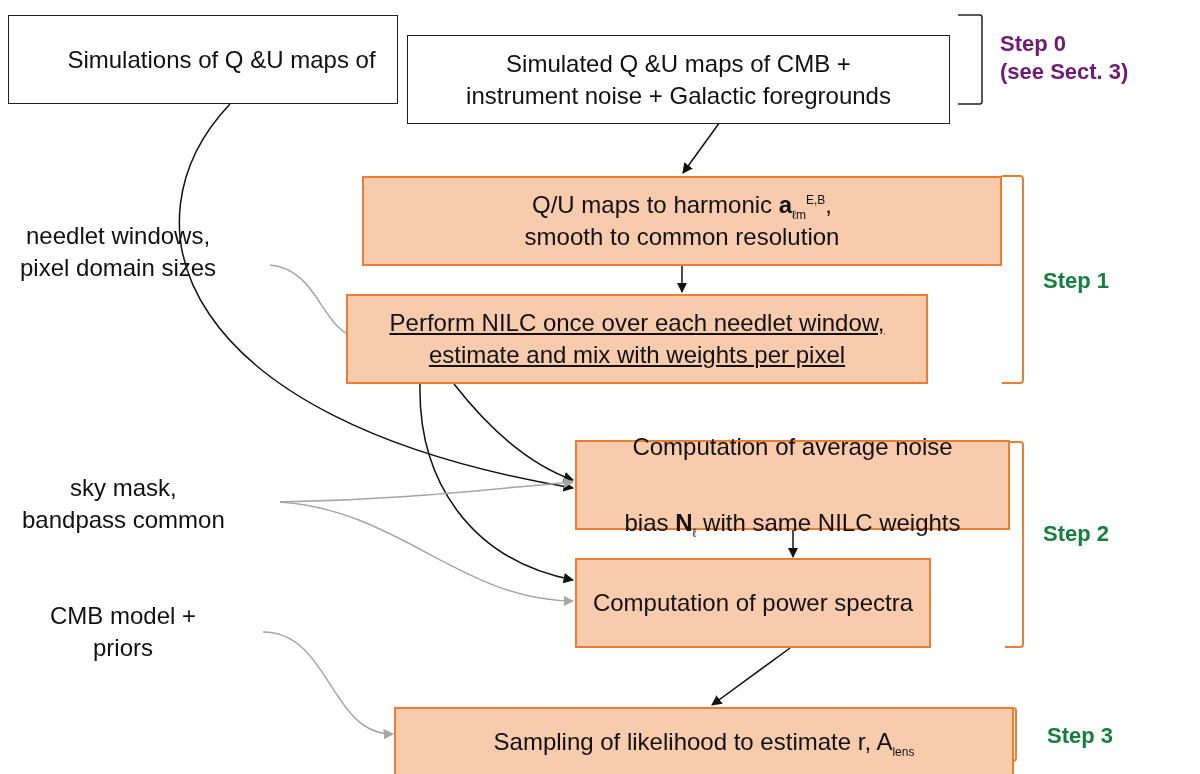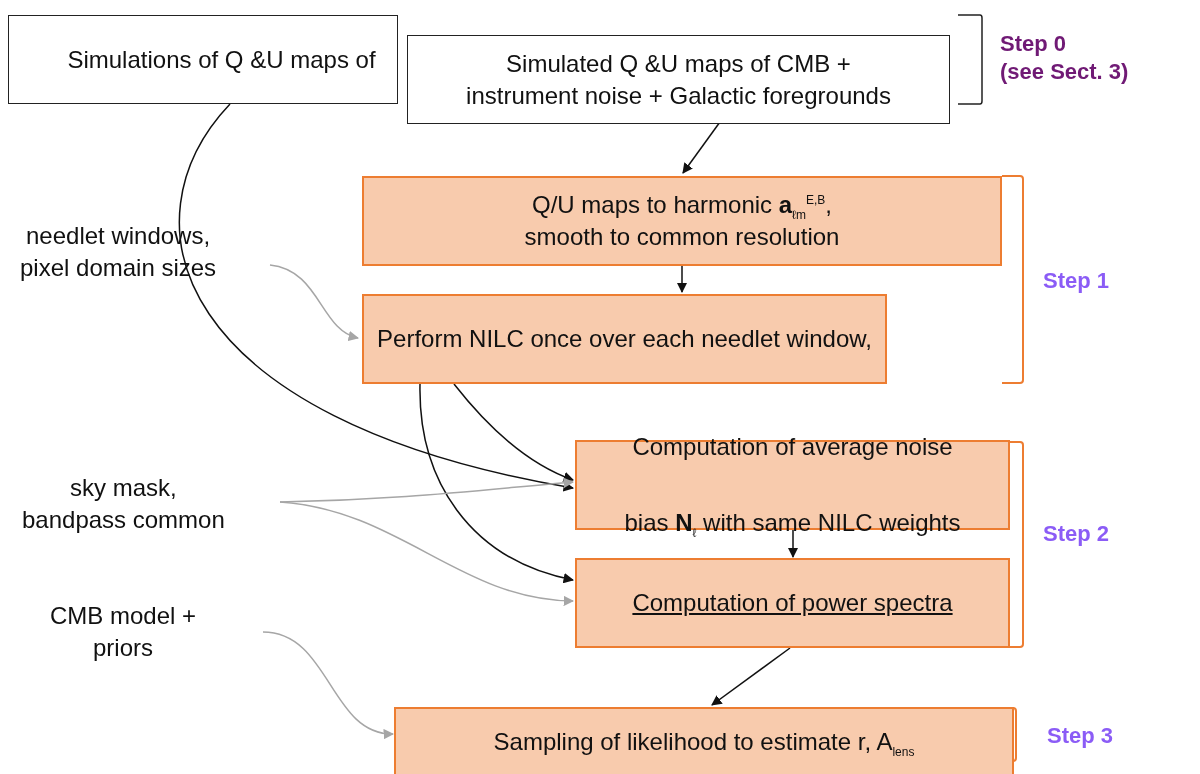--- a/index.html
+++ b/index.html
@@ -6,21 +6,21 @@
   body { width: 1200px; height: 774px; position: relative; overflow: hidden;
          font-family: "Liberation Sans", "DejaVu Sans", sans-serif; color: #111; }
   .box { position: absolute; box-sizing: border-box; display: flex; flex-direction: column;
          align-items: center; justify-content: center; text-align: center;
          font-size: 24px; line-height: 32px; }
   .box.input { border: 1.5px solid #222; background: #fff; }
   .box.proc { border: 2px solid #ed7d31; background: #f8cbad; }
   .box .line { display: block; white-space: nowrap; }
   .side { position: absolute; text-align: center; font-size: 24px; line-height: 32px; white-space: nowrap; }
   .step { position: absolute; font-weight: bold; font-size: 22px; line-height: 28px; white-space: nowrap; }
-  .step.orange { color: #8b5cf6; }
+  .step.orange { color: #15803d; }
   .step.black { color: #701a75; }
   b.math { font-weight: bold; }
   sub, sup { font-size: 12px; line-height: 0; }
   svg#arrows { position: absolute; left: 0; top: 0; }
 </style>
 </head>
 <body>
 
 <svg id="arrows" width="1200" height="774" viewBox="0 0 1200 774">
   <defs>
@@ -86,32 +86,33 @@
   <div>priors</div>
 </div>
 
 <div class="box proc" style="left:362px; top:176px; width:640px; height:90px;">
   <span class="line">
     <span>Q/U maps to harmonic </span><b class="math">a</b><sub>ℓm</sub><sup>E,B</sup><span>,</span>
   </span>
   <span class="line">smooth to common resolution</span>
 </div>
 
-<div class="box proc" style="left:362px; top:294px; width:525px; height:90px;">
+<div class="box proc" style="left:346px; top:294px; width:582px; height:90px;text-decoration:underline;">
   <span class="line">Perform NILC once over each needlet window,</span>
+  <span class="line">estimate and mix with weights per pixel</span>
 </div>
 
 <div class="box proc" style="left:575px; top:440px; width:435px; height:90px;gap:44px;">
   <span class="line">Computation of average noise</span>
   <span class="line">
     <span>bias </span><b class="math">N</b><sub>ℓ</sub><span> with same NILC weights</span>
   </span>
 </div>
 
-<div class="box proc" style="left:575px; top:558px; width:435px; height:90px;text-decoration:underline;">
+<div class="box proc" style="left:575px; top:558px; width:356px; height:90px;">
   <span class="line">Computation of power spectra</span>
 </div>
 
 <div class="box proc" style="left:394px; top:707px; width:620px; height:69px;">
   <span class="line">
     <span>Sampling of likelihood to estimate r, A</span><sub>lens</sub>
   </span>
 </div>
 
 </body></html>

